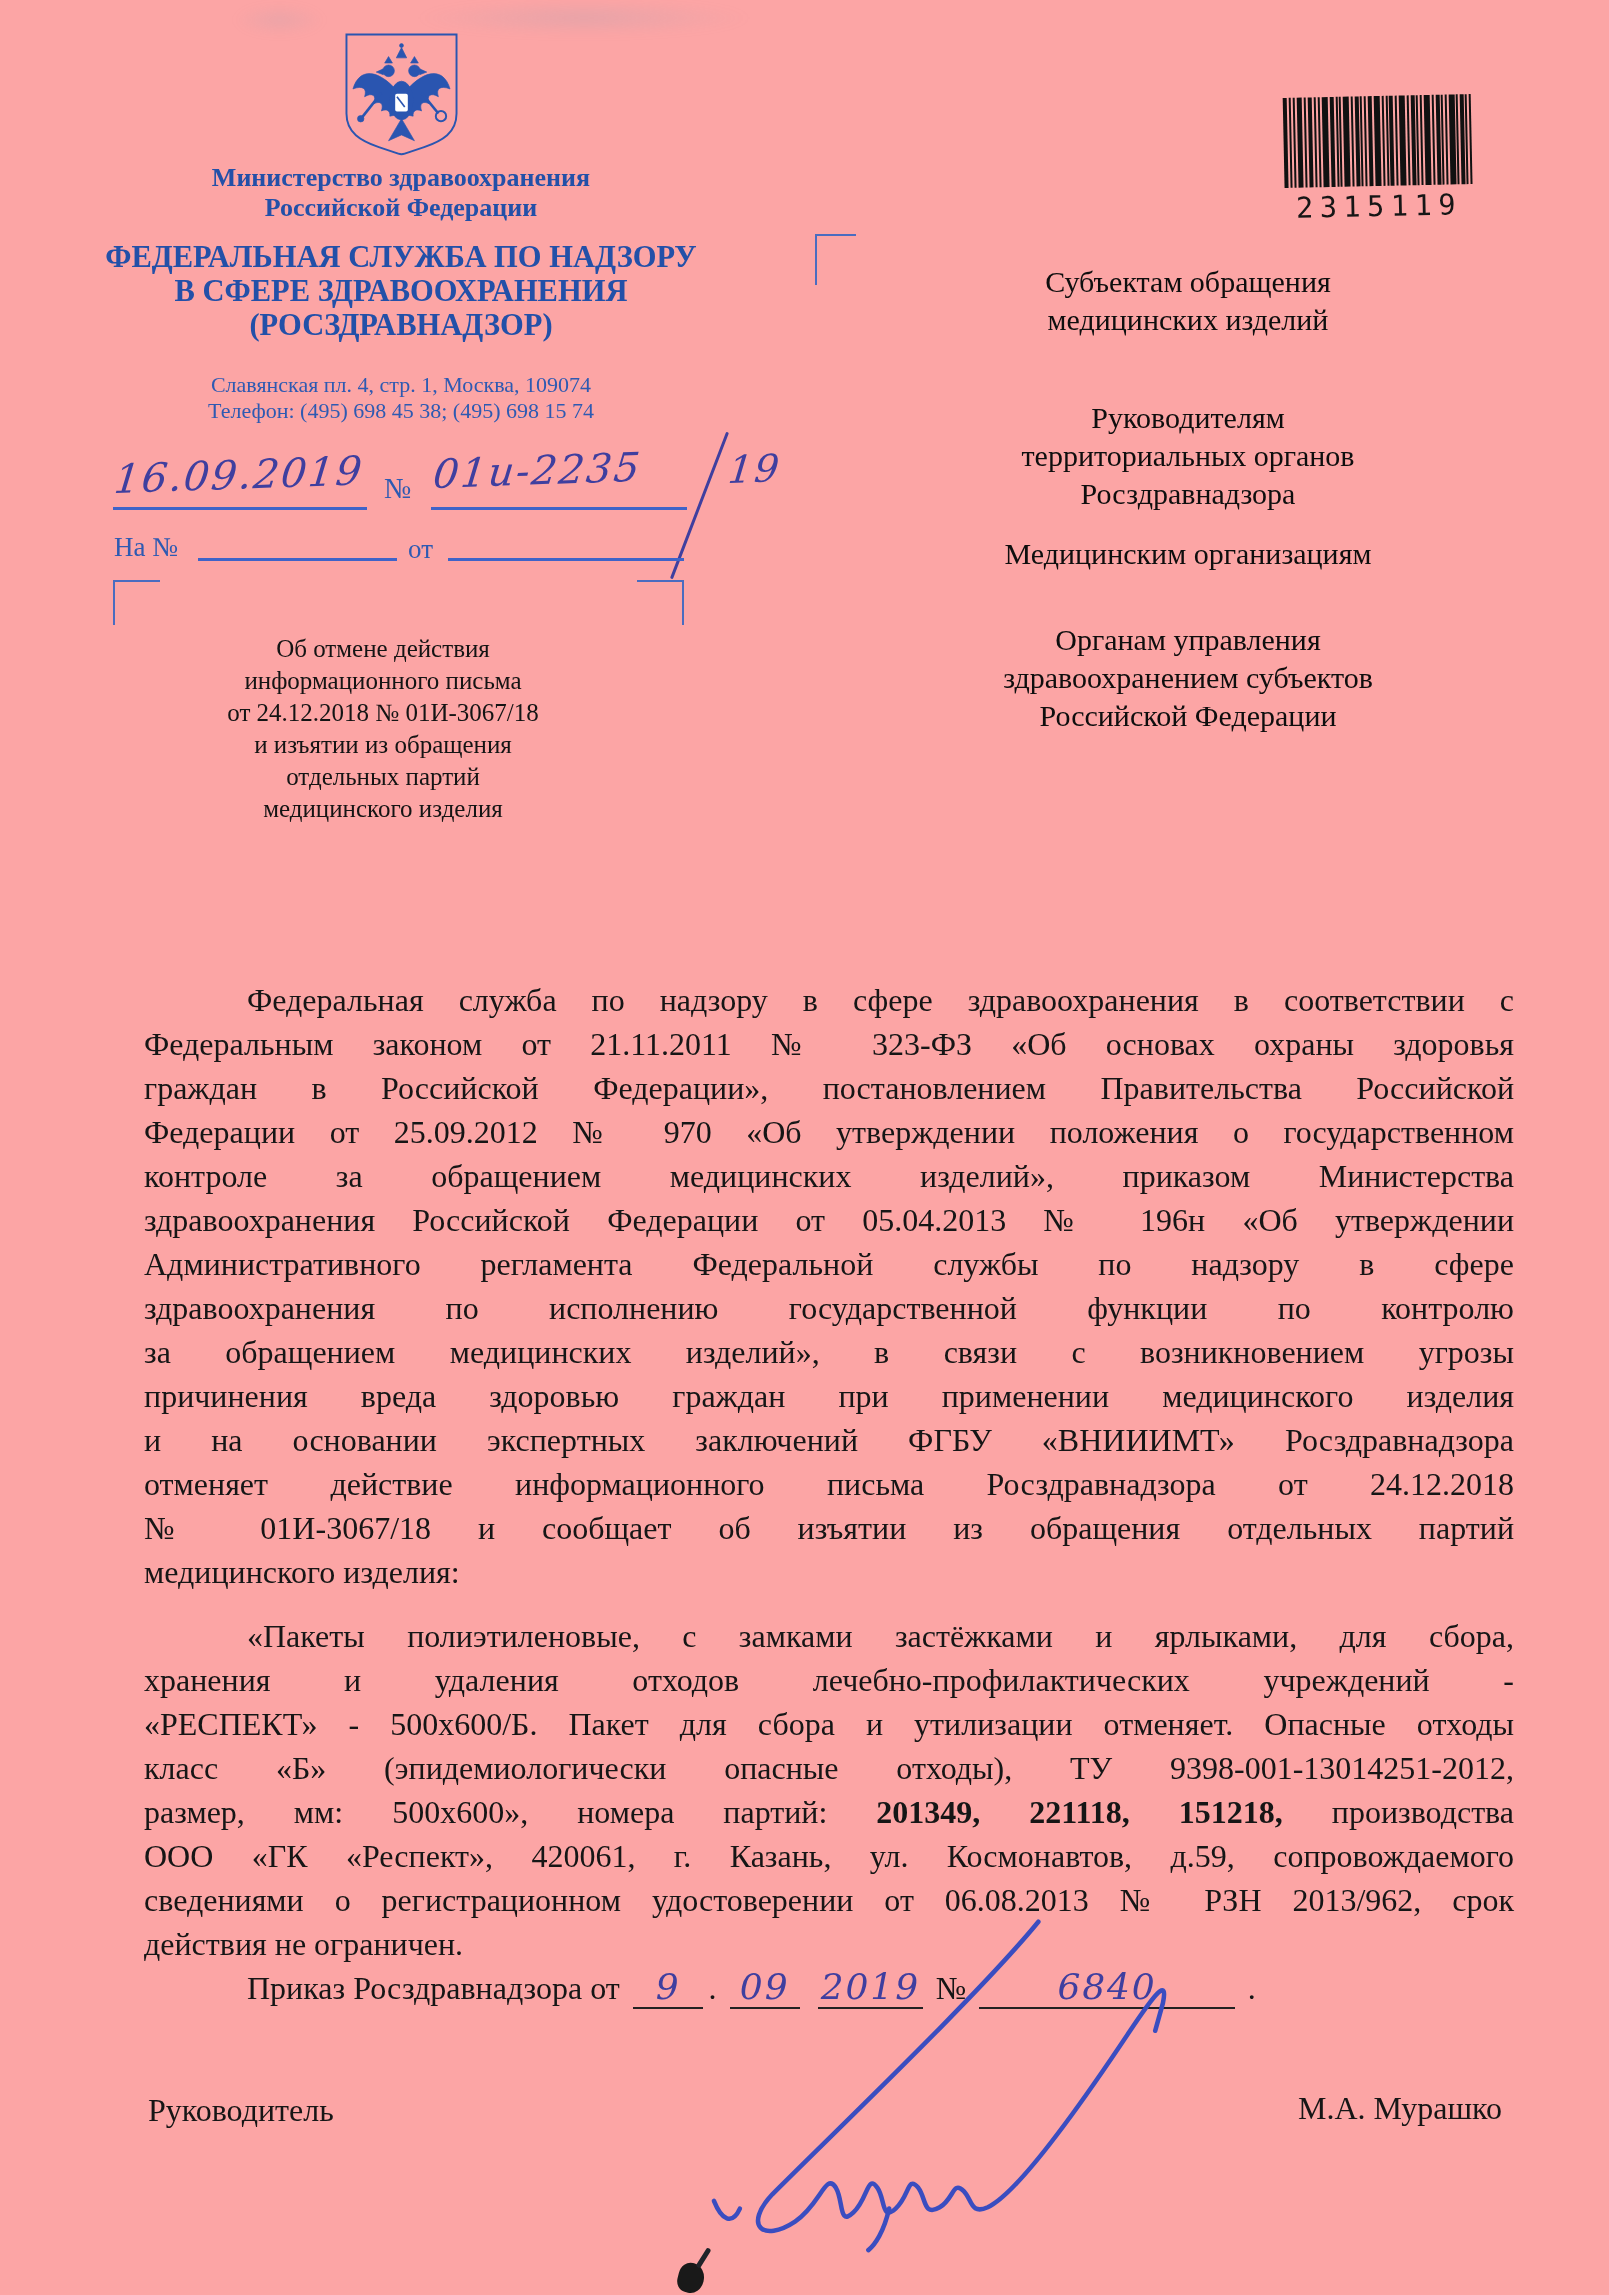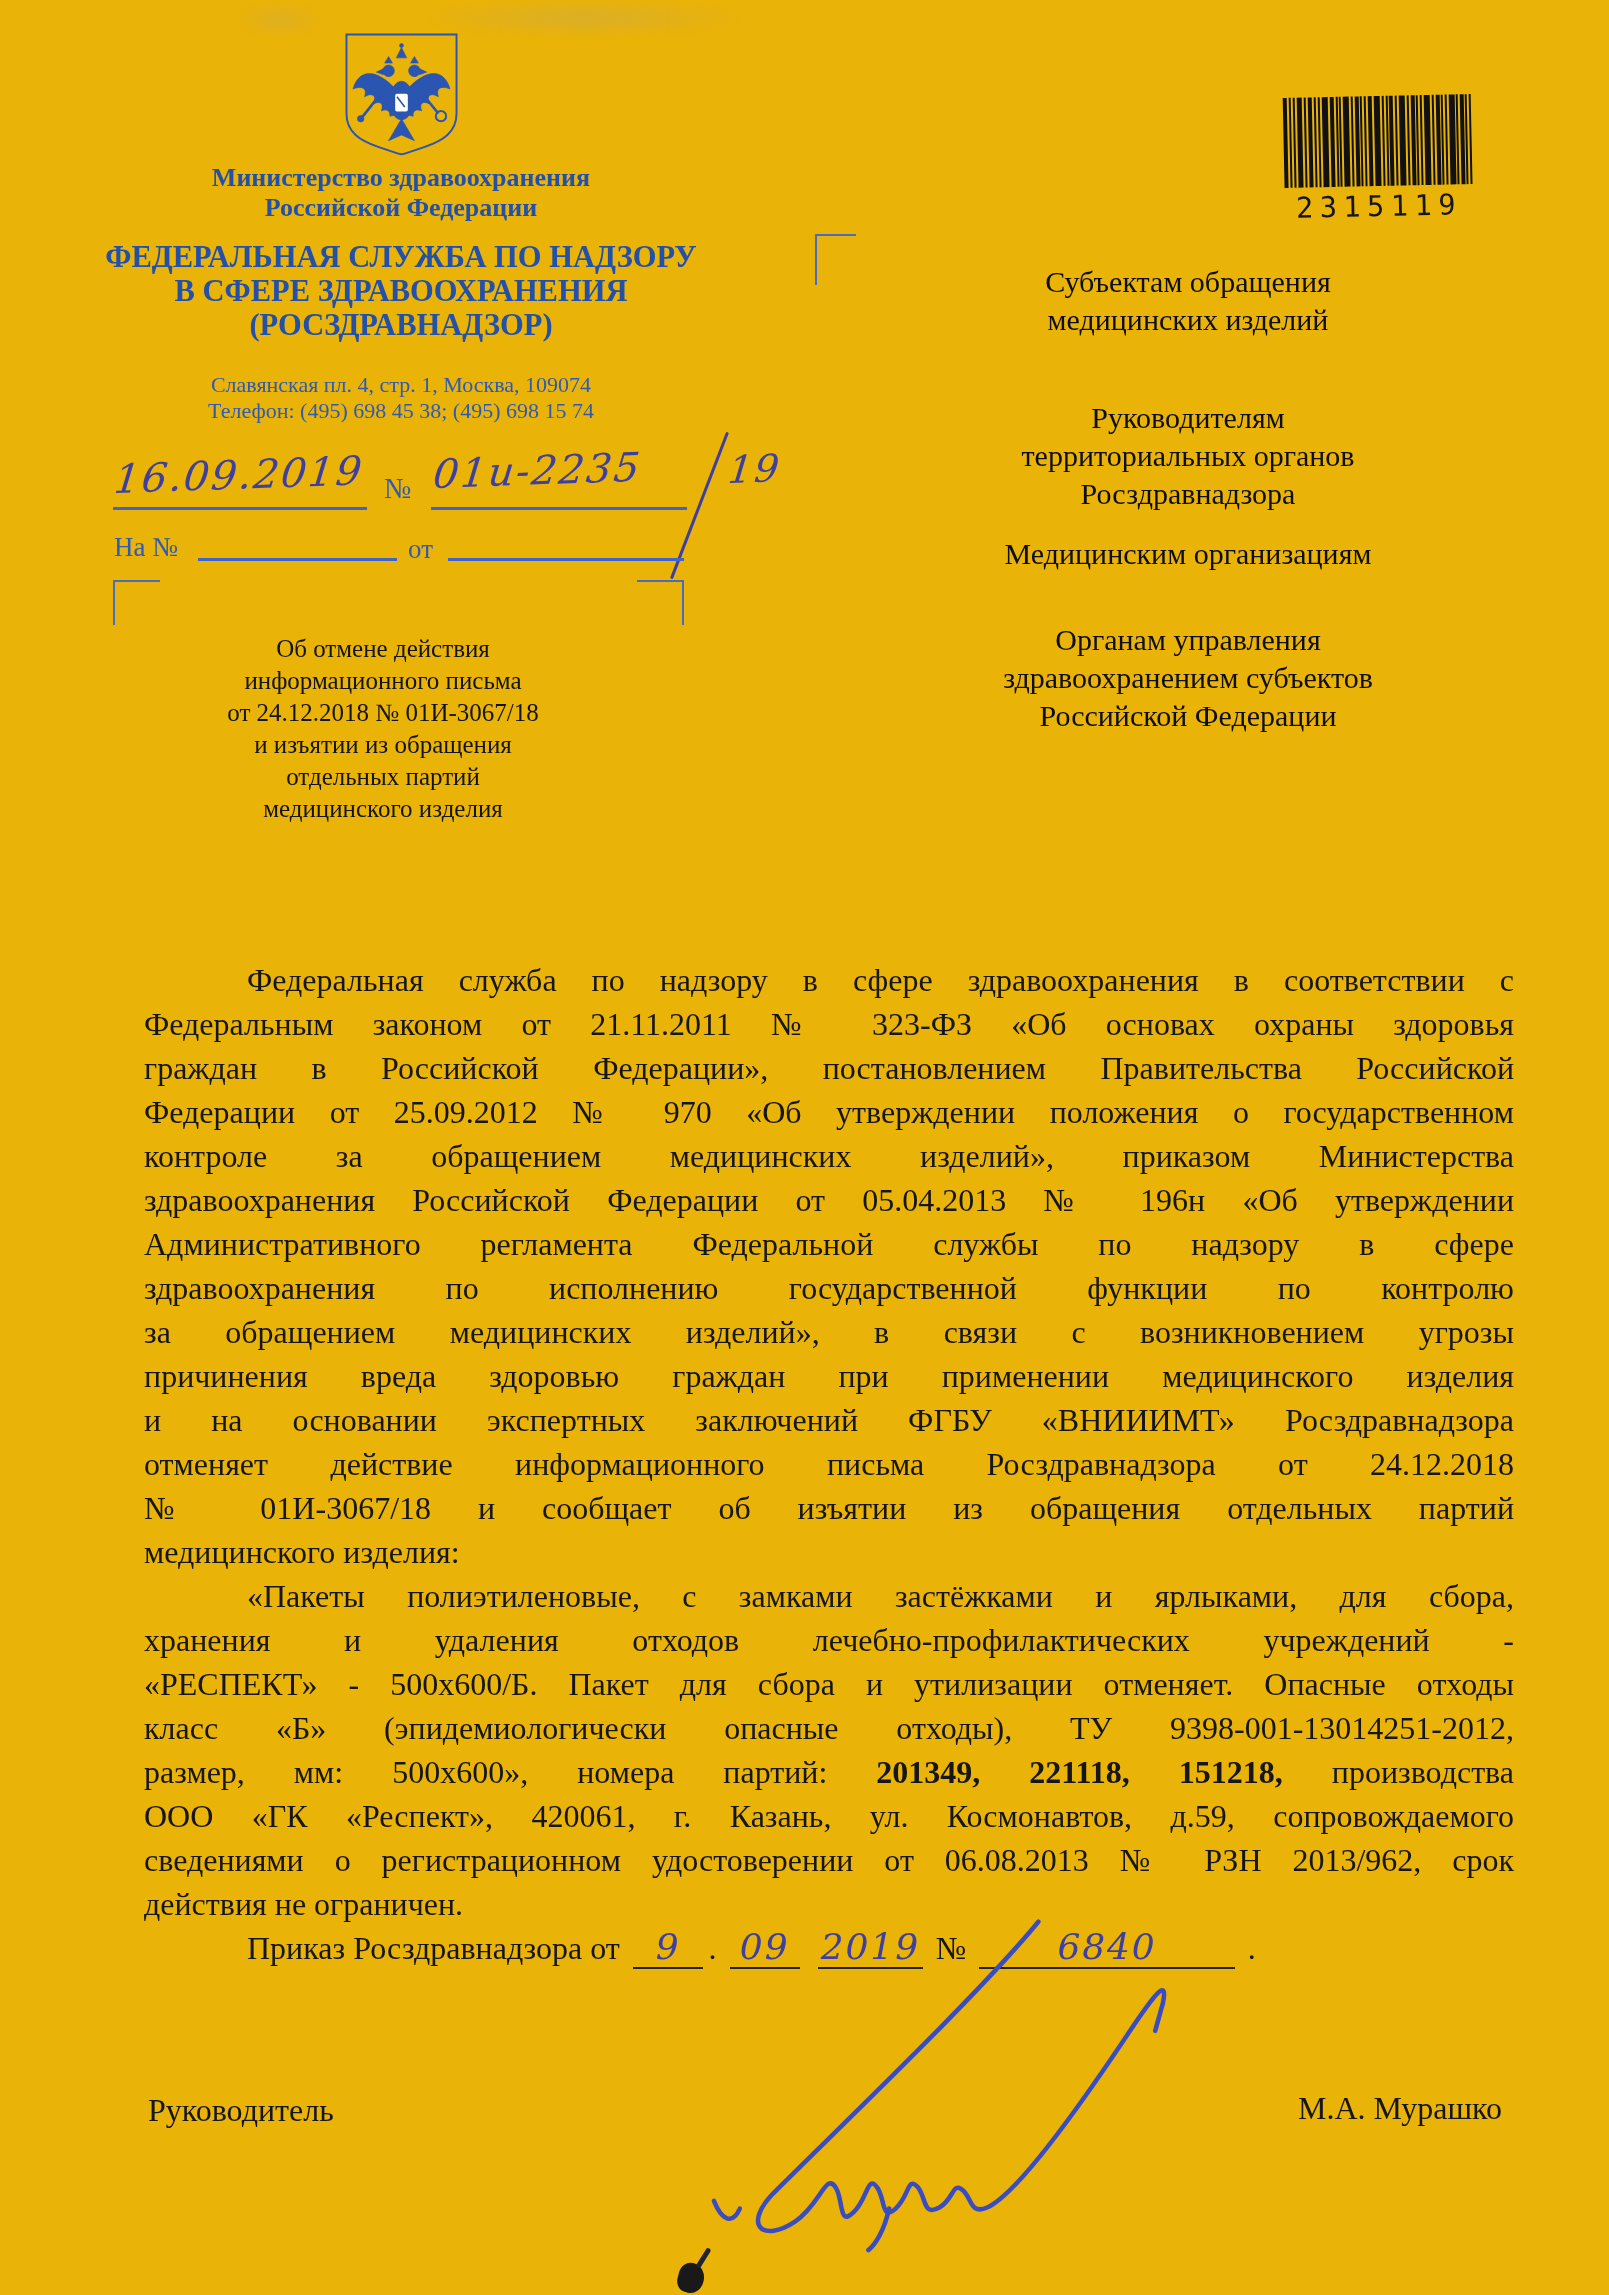--- a/index.html
+++ b/index.html
@@ -1,16 +1,16 @@
 <!DOCTYPE html>
 <html style="--accent: #2350a8; --accent_light: #2e5ab2; --ink: #3f3f9f; --signature_ink: #3a4dc0; --text: #161616; --underline_blue: #3f63c8; --bracket_blue: #4a6cc0; --barcode: #111111;font-size:10.4px"><head>
 <meta charset="utf-8">
 <style>
   html,body{margin:0;padding:0;background:#e8e8e8;}
-  .page{position:relative;width:1610px;height:2295px;background:#eab308;overflow:hidden;
+  .page{position:relative;width:1610px;height:2295px;background:#fca5a5;overflow:hidden;
         font-family:"Liberation Serif",serif;color:#161616;}
   .abs{position:absolute;}
   
   .letterhead{position:absolute;left:73px;top:29px;width:656px;text-align:center;}
   .emblem{display:block;margin:0 auto;}
   .ministry{font-weight:bold;font-size:26px;line-height:30px;color:var(--accent);margin-top:6.5px;}
   .service{font-weight:bold;font-size:30.5px;line-height:34px;color:var(--accent);margin-top:17px;}
   .addr,.phone{font-size:22px;line-height:26px;color:var(--accent_light);}
   .addr{margin-top:30px;}
   
@@ -46,21 +46,21 @@
   
   .barcode{position:absolute;left:1284px;top:96px;width:188px;transform:rotate(-1.2deg);}
   .bars{position:relative;width:188px;height:90px;}
   .bars div{position:absolute;top:0;bottom:0;background:var(--barcode);}
   .bcdigits{margin-top:2.6px;text-align:center;font-family:"DejaVu Sans Mono",monospace;
             font-size:28.6px;letter-spacing:6.5px;color:#161616;white-space:nowrap;}
   
   .body{position:absolute;left:144px;top:958px;width:1370px;font-size:32px;line-height:44px;color:var(--text);}
   .body-line{white-space:nowrap;}
   .body-line.just{white-space:normal;text-align:justify;text-align-last:justify;}
-  .body-line.indent{text-indent:103px;}
+  .body-line.indent{text-indent:103px;margin-top:20px;}
   .b{font-weight:bold;}
   .prikaz{margin-top:0;padding-left:103px;line-height:44px;white-space:nowrap;}
   .hw-u{font-family:"DejaVu Serif",serif;font-style:italic;color:var(--ink);letter-spacing:1.9px;
         display:inline-block;text-align:center;border-bottom:2.6px solid #222;
         font-size:36px;line-height:38px;padding:0 2.6px 1.3px;margin:0 5.2px;vertical-align:baseline;}
   .w-day{min-width:65px;} .w-mon{min-width:65px;} .w-year{min-width:97px;} .w-num{min-width:250px;}
   
   .sig-title{left:148px;top:2092px;font-size:32px;}
   .sig-name{left:1298px;top:2090px;font-size:32px;}
   .autograph{left:675px;top:1915px;}

